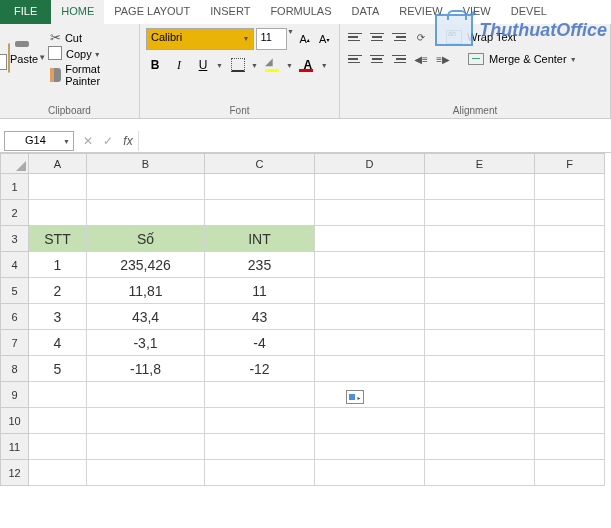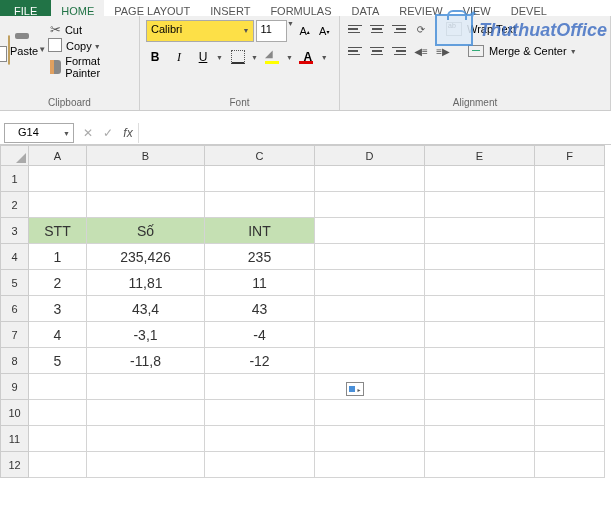--- a/index.html
+++ b/index.html
@@ -1,19 +1,19 @@
 <!DOCTYPE html>
 <html><head>
 <meta charset="utf-8">
 <style>
 * { box-sizing: border-box; margin: 0; padding: 0; font-family: "Segoe UI", Arial, sans-serif; }
 body { background: #fff; width: 611px; height: 528px; overflow: hidden; font-size: 12px; }
 
 
-.tabs { display: flex; height: 16px; background: #fff; }
+.tabs { display: flex; height: 24px; background: #fff; }
 .tab { padding: 4px 10px; font-size: 11px; color: #555; cursor: pointer; border-top: 1px solid transparent; }
 .tab.file { background: #217346; color: #fff; font-weight: normal; padding: 4px 14px; }
 .tab.active { color: #217346; border-bottom: none; background: #f0f0f0; }
 
 
 .ribbon { display: flex; background: #f0f0f0; border-bottom: 1px solid #ccc; height: 95px; }
 .group { border-right: 1px solid #d0d0d0; padding: 4px 6px 2px 6px; display: flex; flex-direction: column; position: relative; }
 .group-label { text-align: center; font-size: 10px; color: #666; margin-top: auto; padding-top: 2px; }
 
 .clipboard { width: 140px; }
@@ -26,21 +26,21 @@
 .paste-arrow { font-size: 8px; color: #555; }
 .clip-btns { display: flex; flex-direction: column; gap: 3px; padding: 2px 0 0 4px; }
 .clip-btn { display: flex; align-items: center; gap: 4px; font-size: 11px; cursor: pointer; }
 .scissors { color: #555; font-size: 13px; }
 .copy-ic { width: 12px; height: 12px; border: 1px solid #888; background: #fff; position: relative; }
 .copy-ic::after { content:""; position:absolute; top:-3px; left:-3px; width:12px; height:12px; border:1px solid #888; background:#fff; }
 .fp-ic { width: 12px; height: 14px; background: linear-gradient(90deg,#e0a060 40%,#888 40%); border-radius: 0 3px 3px 0; }
 
 .font-group { width: 200px; }
 .font-row1 { display: flex; gap: 2px; margin-bottom: 5px; }
-.font-name { width: 110px; height: 22px; border: 1px solid #aaa; background: #fde047; font-size: 11px; padding: 2px 4px; position: relative; }
+.font-name { width: 110px; height: 22px; border: 1px solid #aaa; background: #eab308; font-size: 11px; padding: 2px 4px; position: relative; }
 .font-size { width: 32px; height: 22px; border: 1px solid #aaa; background: #fff; font-size: 11px; padding: 2px 4px; text-align: left; }
 .dd-arrow { font-size: 7px; color: #555; position: absolute; right: 3px; top: 6px; }
 .aa-btn { width: 18px; height: 22px; display: flex; align-items: center; justify-content: center; font-size: 11px; cursor: pointer; }
 .aa-up::after { content: "▴"; font-size: 6px; vertical-align: super; }
 .aa-dn::after { content: "▾"; font-size: 6px; vertical-align: super; }
 .font-row2 { display: flex; gap: 6px; align-items: center; }
 .fbtn { min-width: 18px; height: 20px; display: flex; align-items: center; justify-content: center; cursor: pointer; font-size: 12px; }
 .bold { font-weight: bold; }
 .italic { font-style: italic; font-family: serif; }
 .uline { text-decoration: underline; }
@@ -69,21 +69,21 @@
 .indent-btn{width:18px;height:18px;cursor:pointer;display:flex;align-items:center;justify-content:center;font-size:10px;color:#555;}
 
 .watermark { position:absolute; top:14px; right:4px; display:flex; align-items:center; gap:6px; opacity:0.85; z-index: 5; justify-content: space-between;}
 .wm-icon { width:38px; height:32px; border:2px solid #4a90d9; background:#e0ecf8; position:relative; }
 .wm-icon::before{content:"";position:absolute;top:-6px;left:10px;width:16px;height:8px;border:2px solid #4a90d9;border-bottom:none;border-radius:6px 6px 0 0;}
 .wm-icon::after{content:"✦";position:absolute;top:-8px;right:-6px;color:#4a90d9;font-size:10px;}
 .wm-text { color:#4472c4; font-size:18px; font-weight:600; font-style: italic;}
 
 
 .fbar { display:flex; align-items:center; height: 24px; border-bottom:1px solid #ccc; background:#fff; margin-top: 10px;}
-.name-box { width:70px; height:20px; border:1px solid #aaa; margin:0 4px; font-size:11px; padding:2px 13px; position:relative; }
+.name-box { width:70px; height:20px; border:1px solid #aaa; margin:0 4px; font-size:11px; padding:2px 20px; position:relative; }
 .fbar-btn { width:20px; text-align:center; color:#aaa; font-size:12px; cursor:pointer; }
 .fbar-btn.fx { font-style:italic; color:#555; }
 .fx-input { flex:1; border:none; border-left:1px solid #ddd; height:20px; padding:0 4px; font-size:11px; }
 
 
 .grid-wrap { position:relative; }
 table.grid { border-collapse:collapse; table-layout:fixed; }
 .sel-all { width:28px; height:20px; background:#f0f0f0; border:1px solid #ccc; position:relative; }
 .sel-all::after { content:""; position:absolute; right:2px; bottom:2px; border:5px solid transparent; border-right-color:#aaa; border-bottom-color:#aaa; }
 th.col-h { background:#f0f0f0; border:1px solid #ccc; font-weight:normal; font-size:11px; color:#333; height:20px; text-align:center; }

